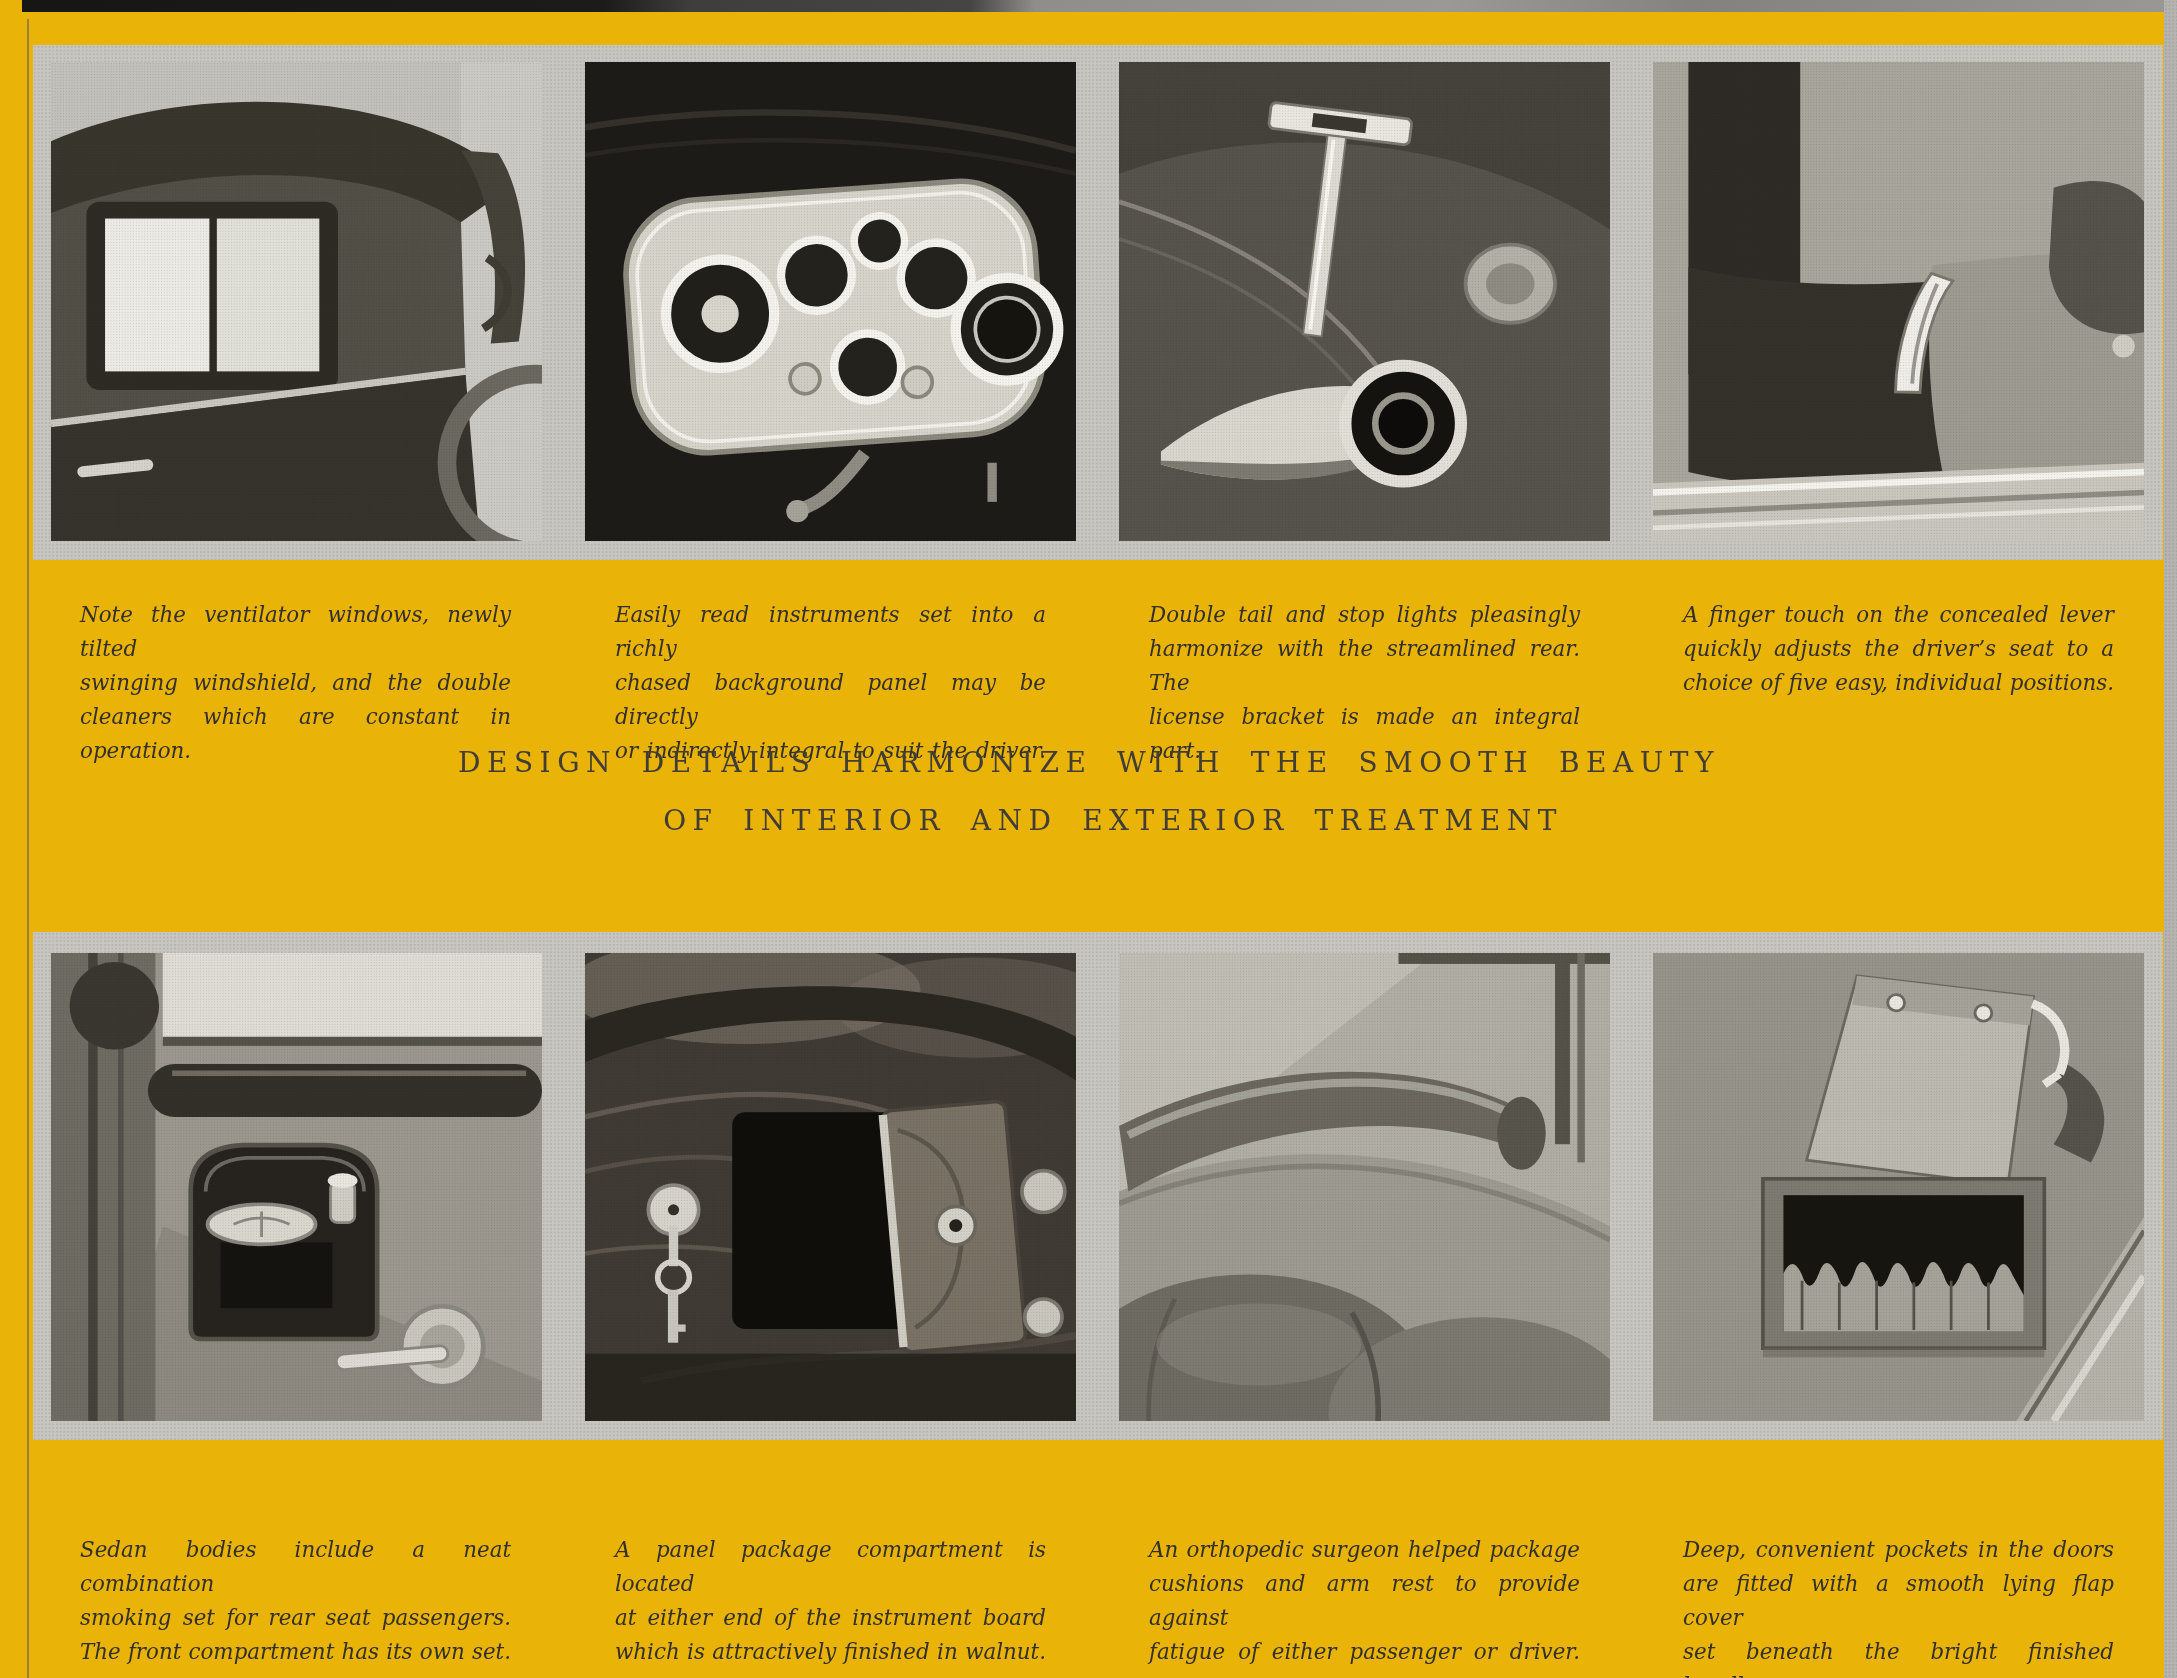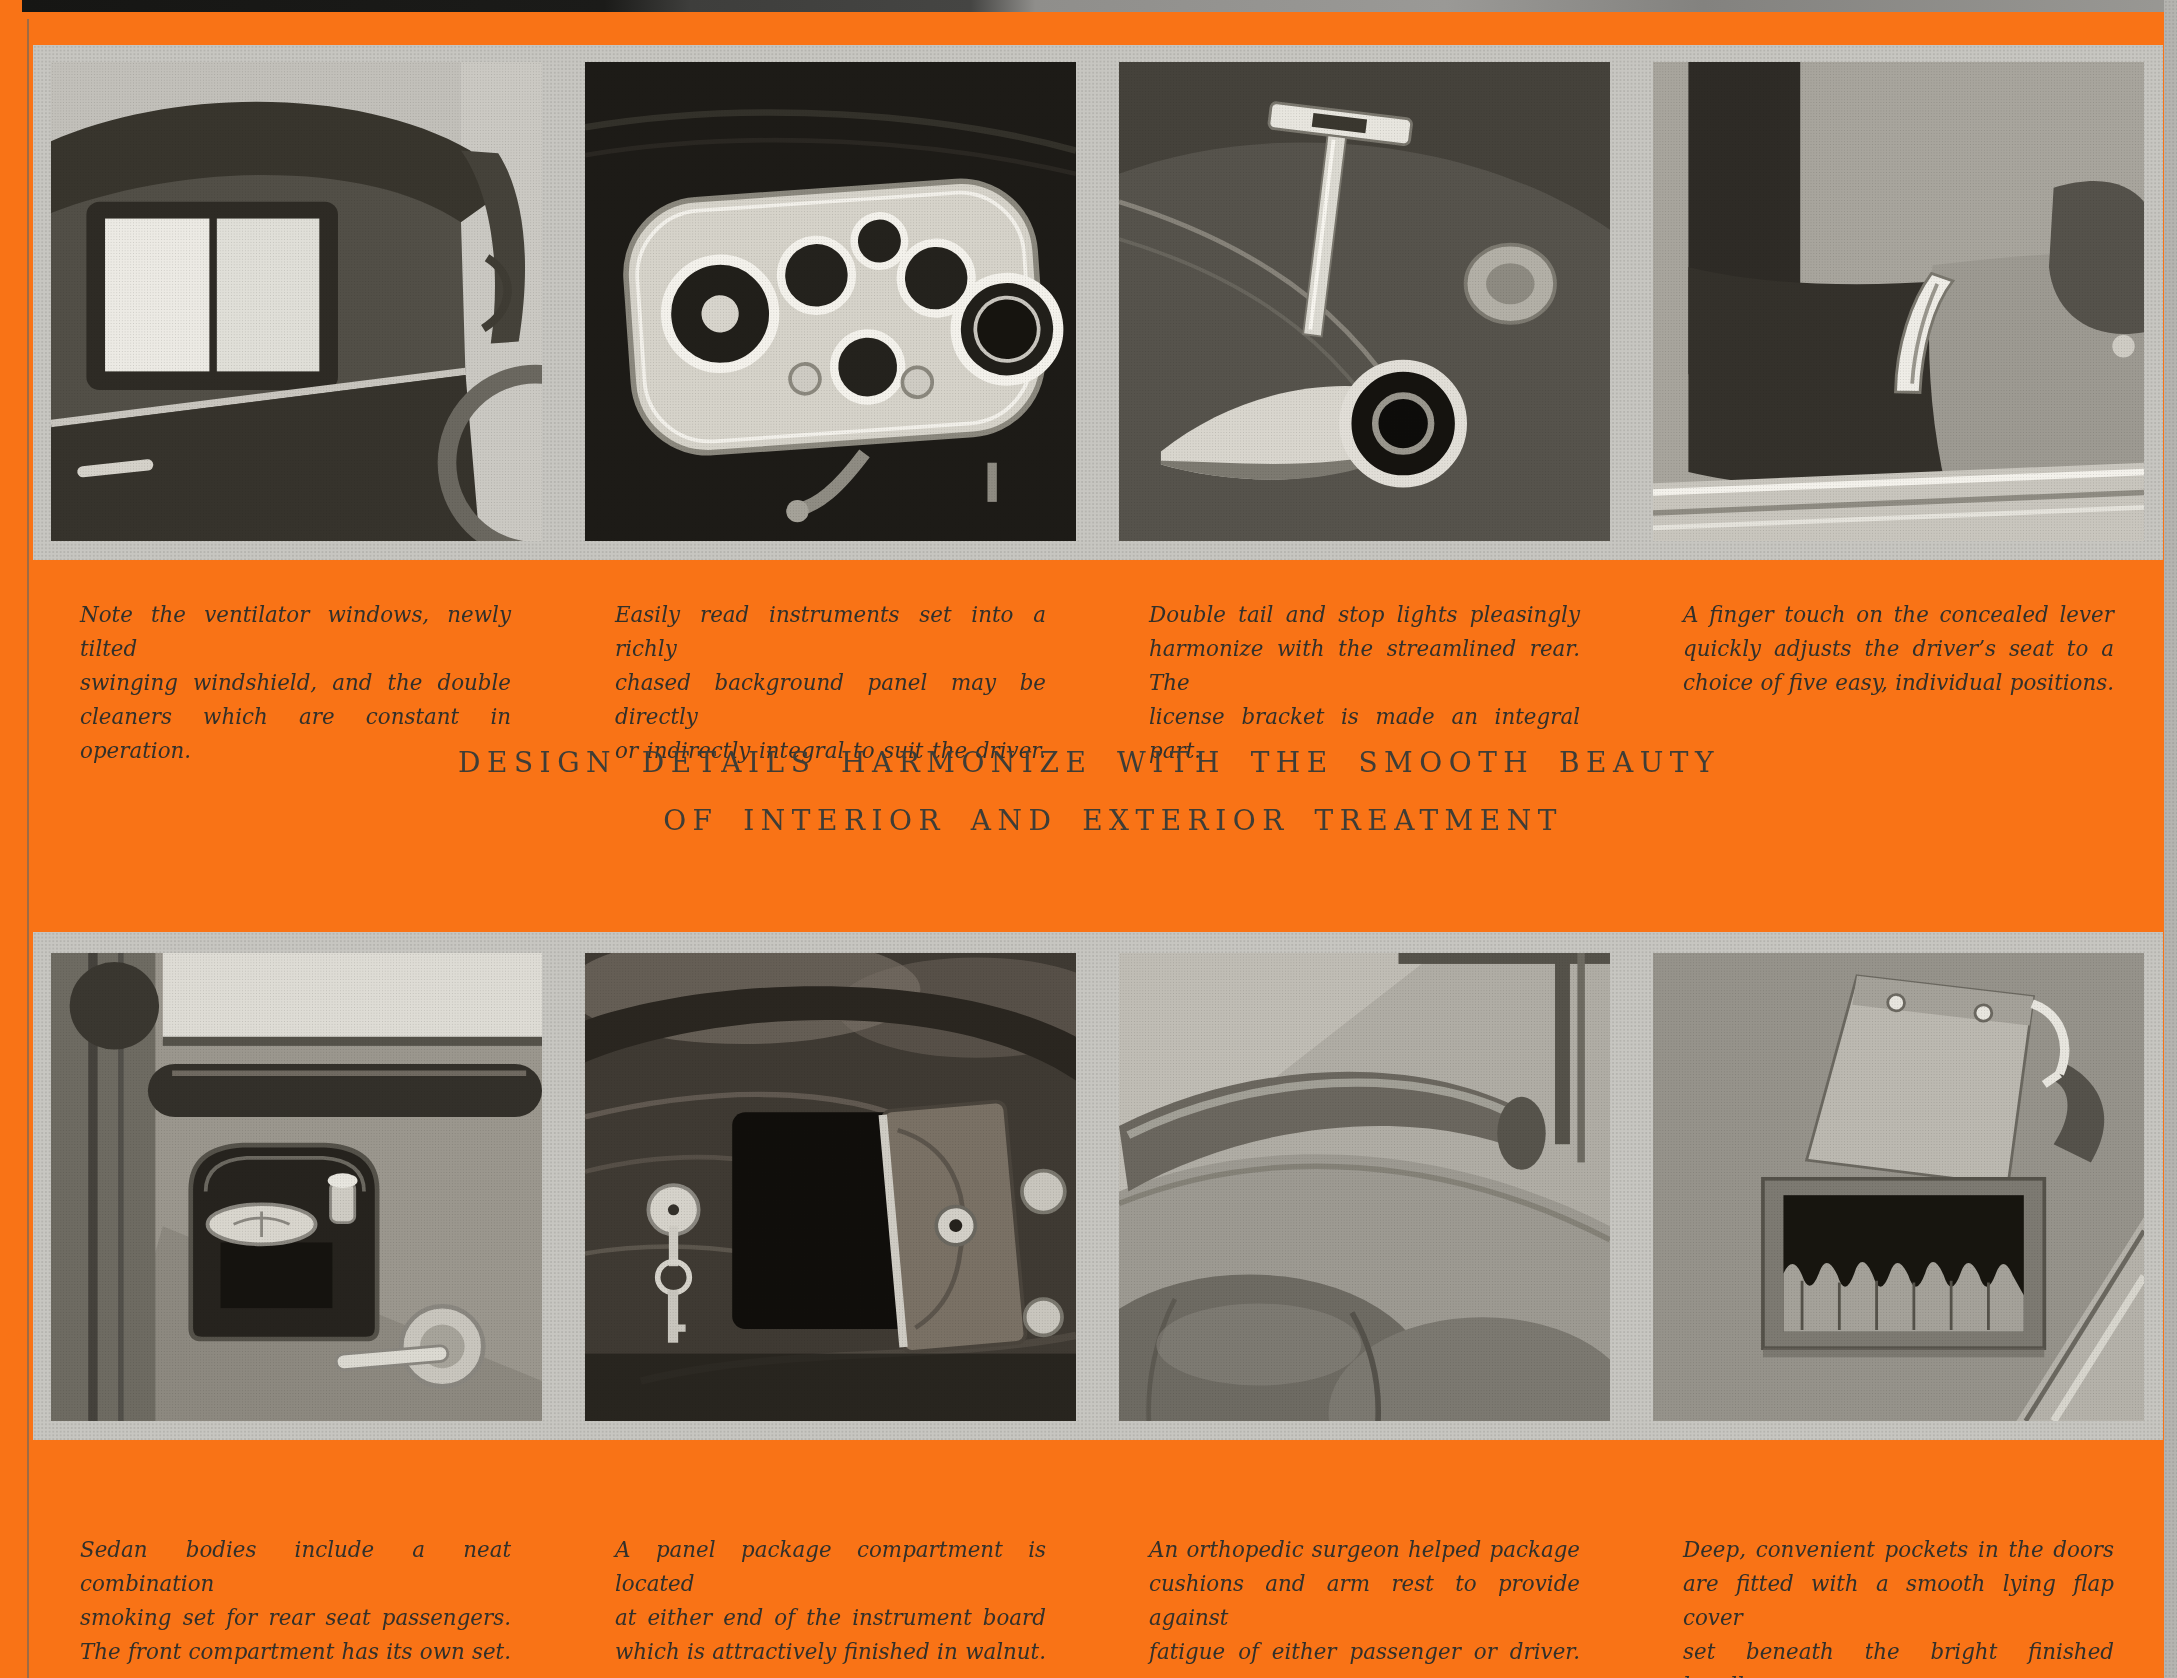--- a/index.html
+++ b/index.html
@@ -1,16 +1,16 @@
 <!DOCTYPE html>
 <html style="font-size:15px"><head>
 <meta charset="utf-8">
 <style>
   html,body{margin:0;padding:0;background:#e8e7e3;}
-  #page{position:relative;width:2178px;height:1678px;background:#f97316;overflow:hidden;
+  #page{position:relative;width:2178px;height:1678px;background:#eab308;overflow:hidden;
         font-family:"DejaVu Serif",serif;}
   
   .topbar{position:absolute;top:0;left:22.4px;right:0;height:12px;
     background:linear-gradient(90deg,#161614 0%,#1b1b19 27%,#3e3e3c 31%,#454543 44%,#8f8e8b 47%,#9a9996 66%,#83827f 78%,#999894 100%);}
   .leftline{position:absolute;left:27px;top:18.6px;width:1.9px;height:1659px;background:#6e675c;opacity:.65;}
   .rightstrip{position:absolute;right:0;top:0;width:14px;height:1678px;background:#b5b4b0;
     background-image:radial-gradient(#a6a5a1 0.9px,transparent 1.1px);background-size:3.7px 3.7px;}
   
   .band{position:absolute;left:33px;width:2130px;background-color:#c7c6c1;
     background-image:radial-gradient(#b5b4af 0.9px,transparent 1.2px);background-size:3.7px 3.7px;}

